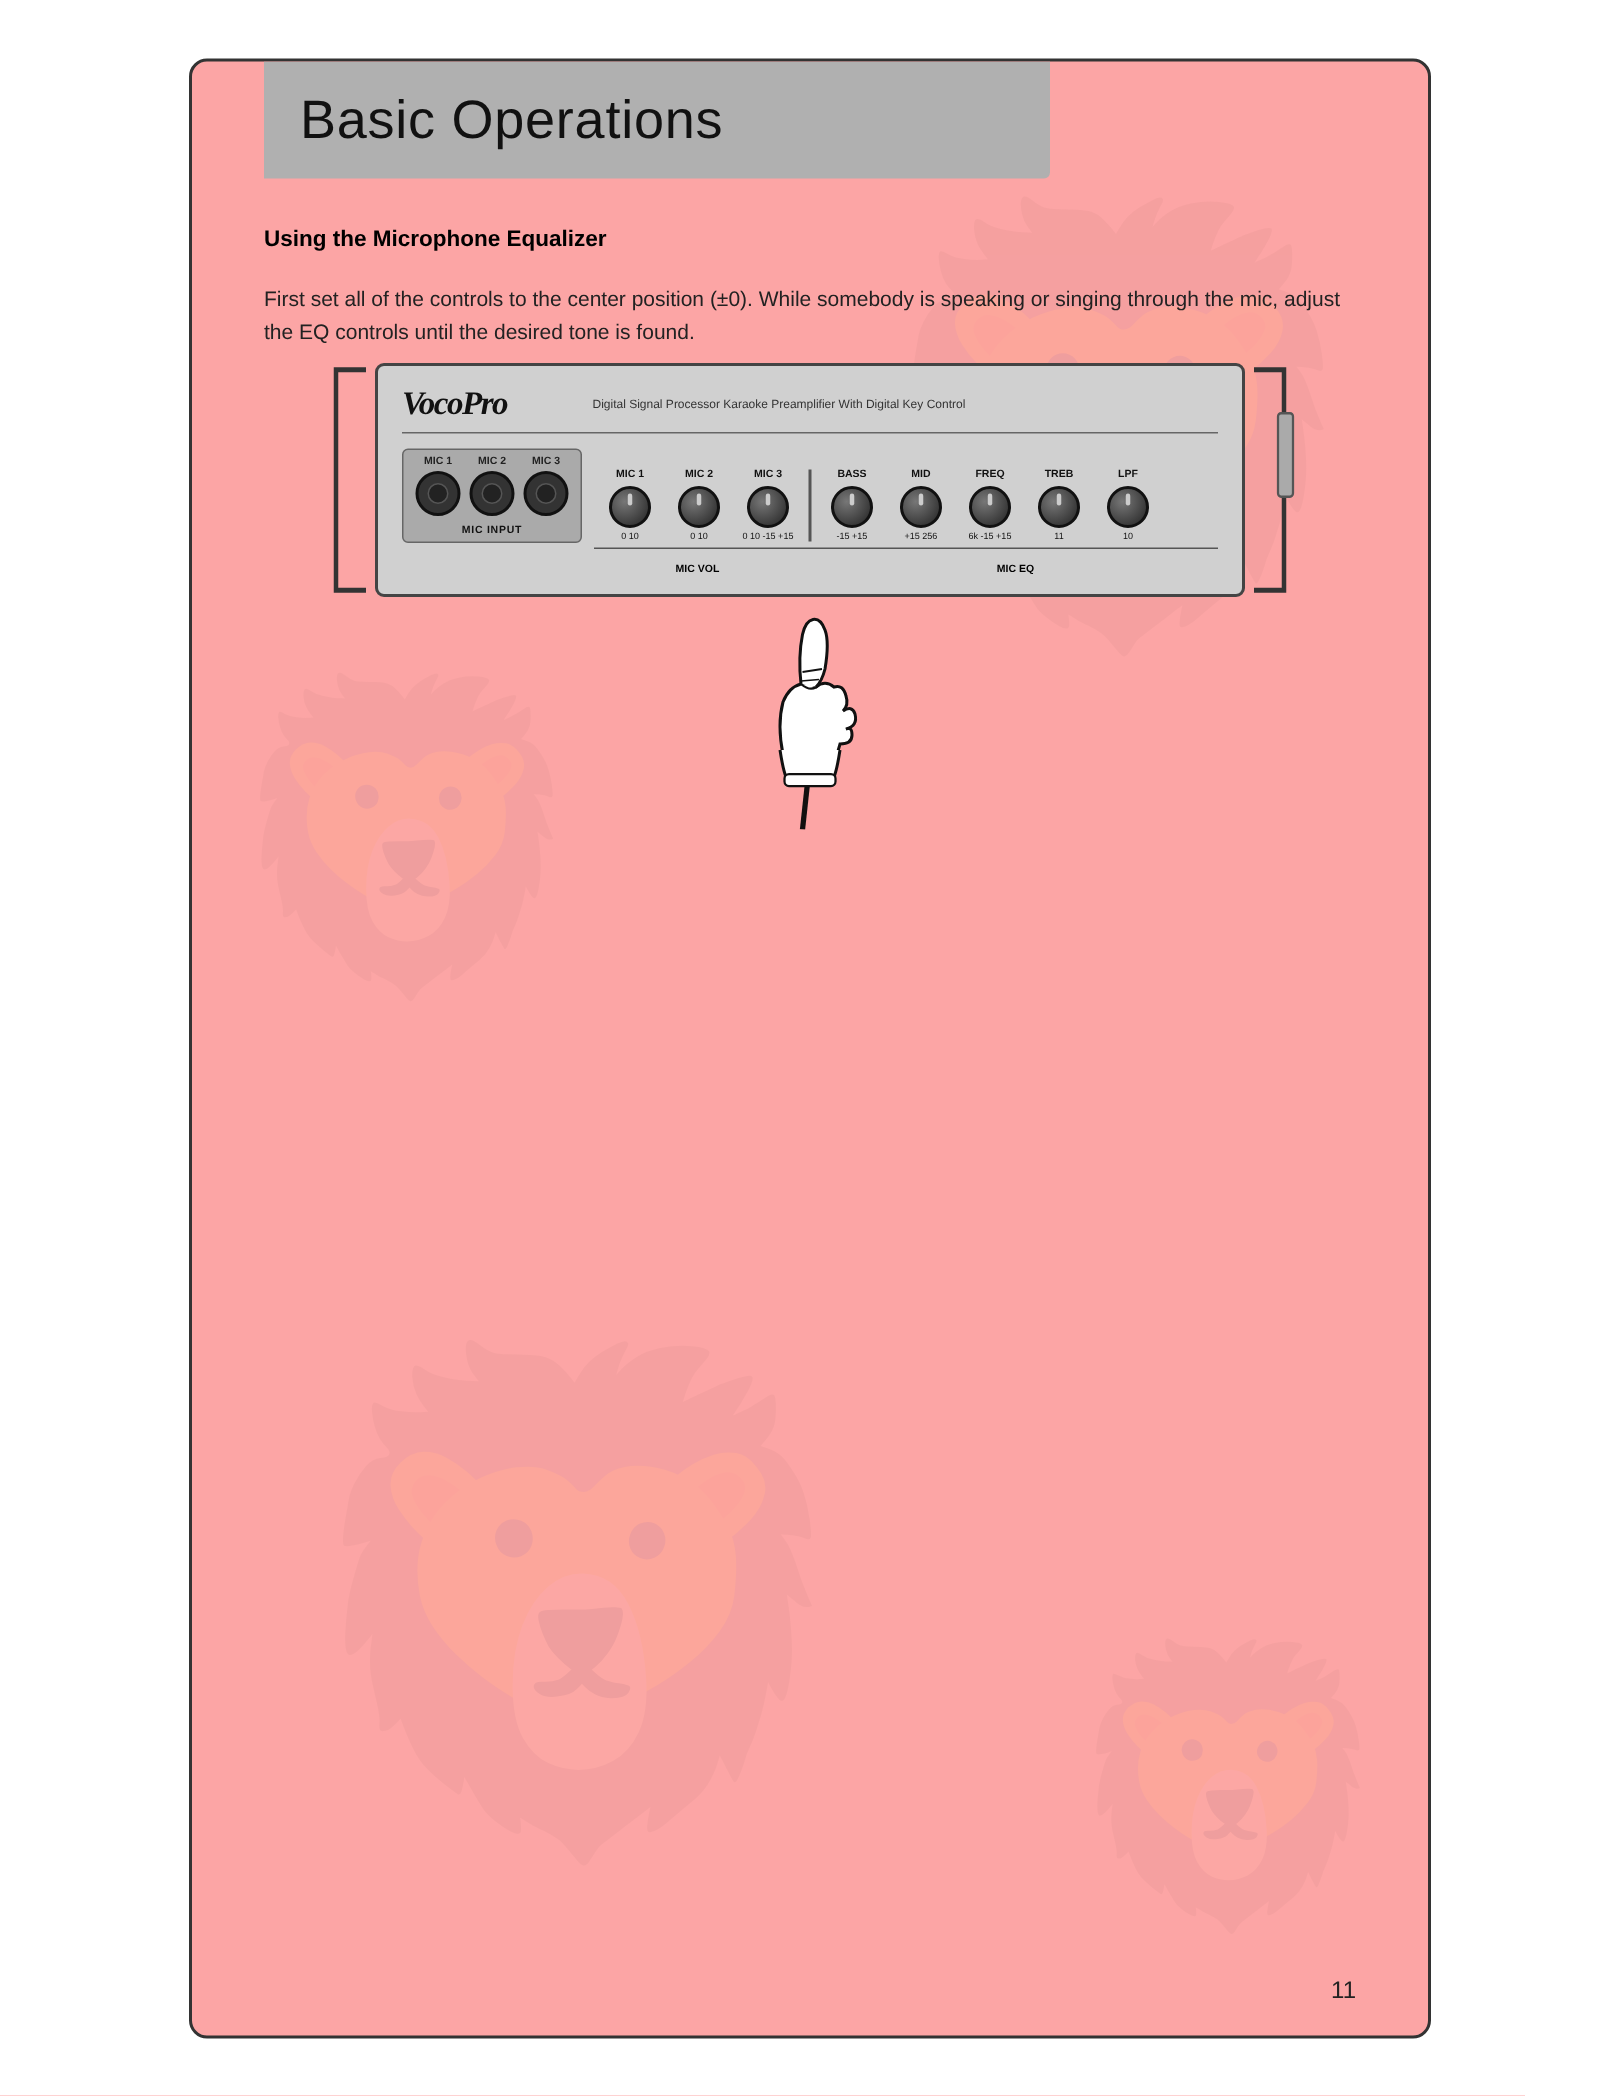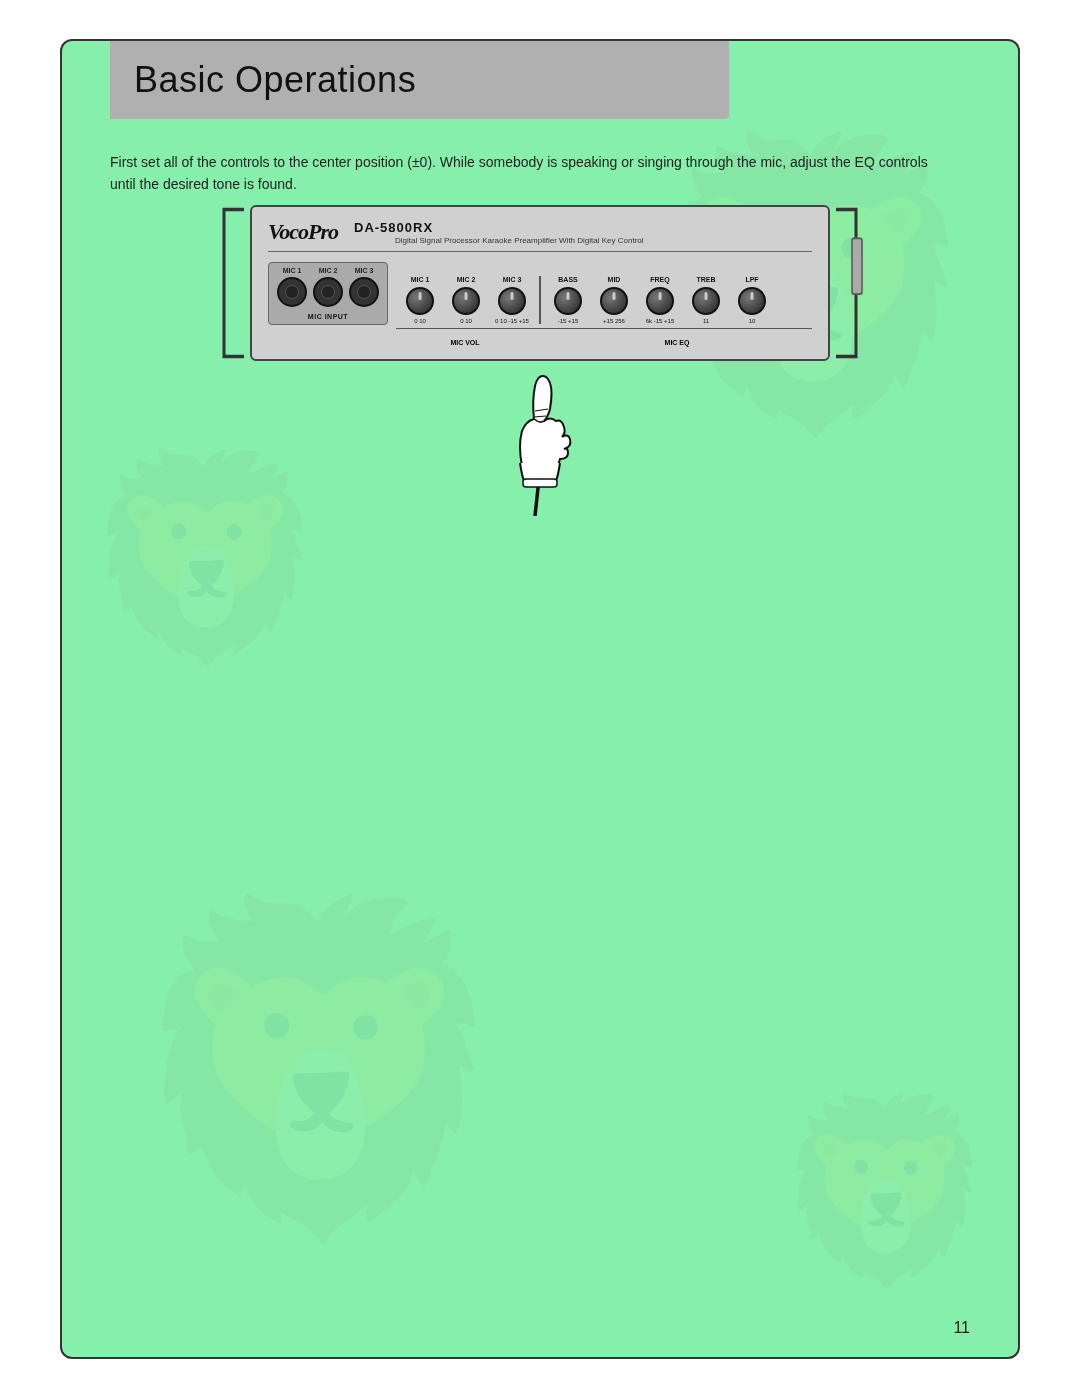--- a/index.html
+++ b/index.html
@@ -8,27 +8,27 @@
       background: #fff;
       font-family: Arial, Helvetica, sans-serif;
       width: 1080px;
       min-height: 1397px;
       display: flex;
       align-items: center;
       justify-content: center;
     }
 
     .page-outer {
-      width: 960px;
+      width: 828px;
       min-height: 1320px;
       border: 2px solid #333;
       border-radius: 12px;
       position: relative;
       padding: 0;
-      background: #86efac;
+      background: #fca5a5;
       overflow: hidden;
     }
 
     .page-content {
       position: relative;
       z-index: 1;
       padding: 0 48px 48px 48px;
     }
 
     
@@ -303,20 +303,21 @@
   <div class="wm-shape wm2">🦁</div>
   <div class="wm-shape wm3">🦁</div>
   <div class="wm-shape wm4">🦁</div>
 
   <div class="page-content">
 
     <div class="title-bar">
       <h1>Basic Operations</h1>
     </div>
 
+    <p class="section-heading">Using the Microphone Equalizer</p>
 
     <p class="body-text">First set all of the controls to the center position (±0).  While somebody is speaking or singing through the mic, adjust the EQ controls until the desired tone is found.</p>
 
     <div class="diagram-wrapper">
       <div class="device-panel-container">
 
         <svg class="side-bracket" style="position:absolute;left:0;top:0;height:100%;" viewBox="0 0 36 140" preserveAspectRatio="none">
           <path d="M30,4 L10,4 L10,136 L30,136" stroke="#333" stroke-width="3" fill="none"></path>
         </svg>
 
@@ -325,21 +326,20 @@
           <rect x="22" y="30" width="10" height="50" rx="2" fill="#aaa" stroke="#555" stroke-width="1.5"></rect>
         </svg>
 
         <div class="device-panel" style="margin: 0 36px;">
 
           <div class="device-header">
             <div class="logo-area">
               <span class="logo-text">VocoPro</span>
             </div>
             <div class="model-area">
-              <div class="model-name">DA-5800RX</div>
               <div class="model-desc">Digital Signal Processor Karaoke Preamplifier With Digital Key Control</div>
             </div>
           </div>
 
           <div class="device-controls">
 
             <div class="mic-input-section">
               <div class="mic-inputs-row">
                 <div class="mic-input-item">
                   <span class="mic-label-small">MIC 1</span>

